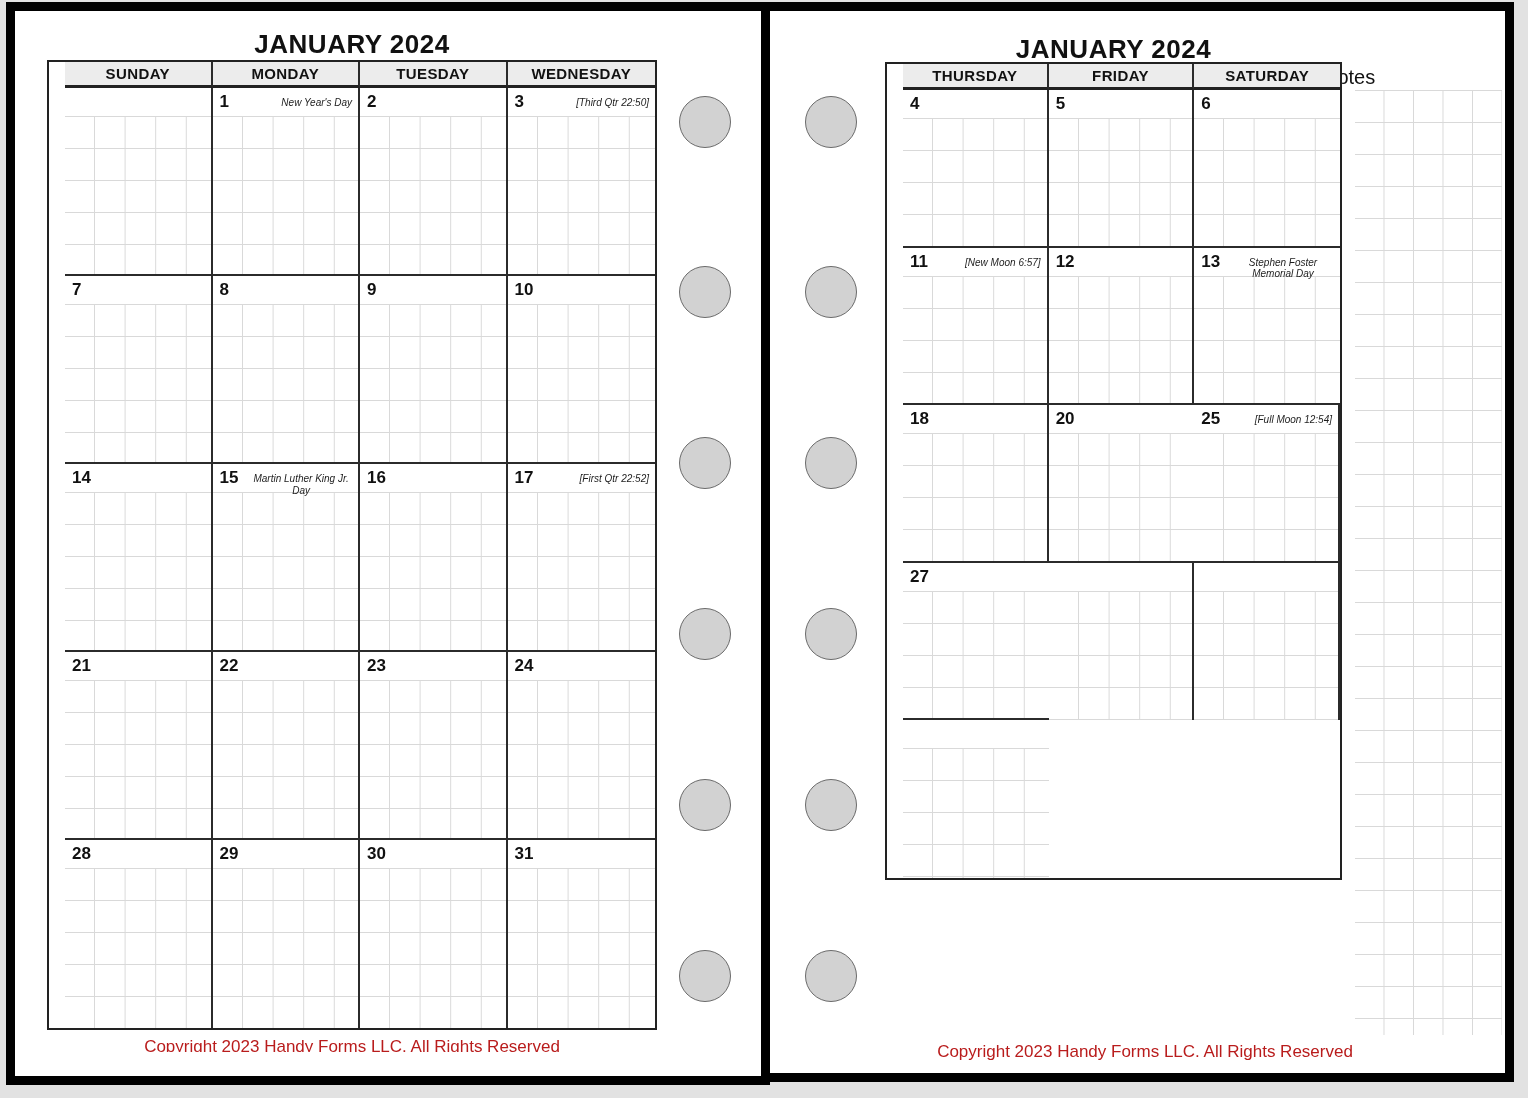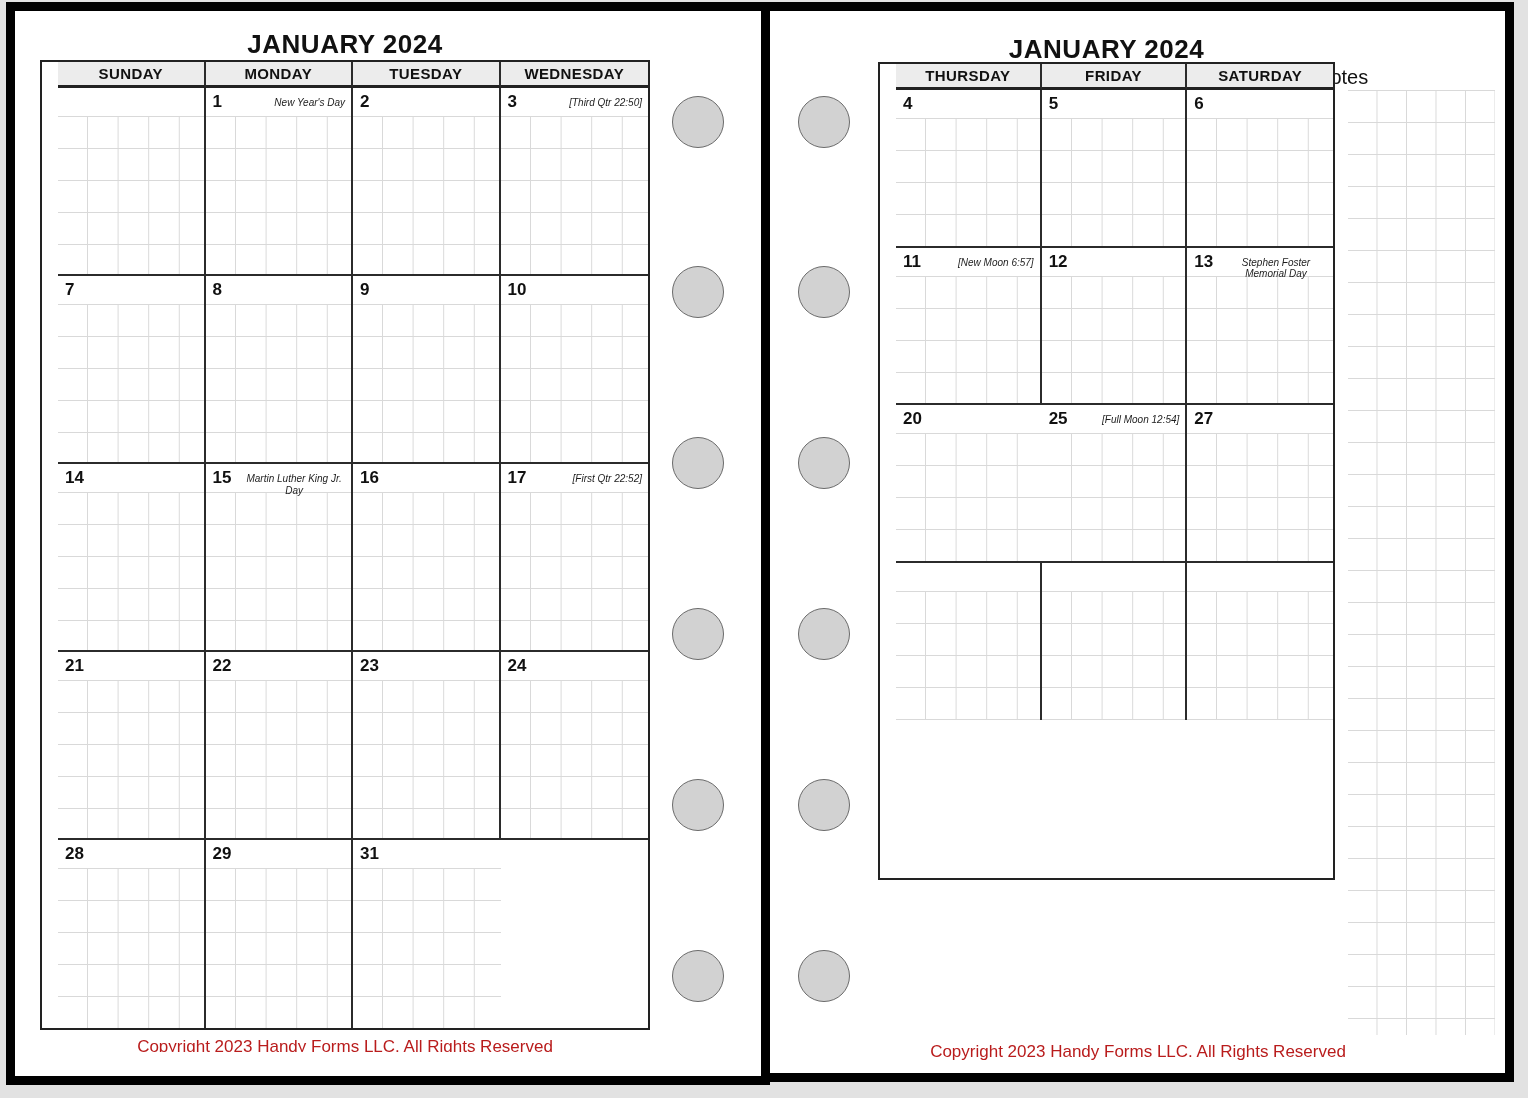--- a/index.html
+++ b/index.html
@@ -23,21 +23,21 @@
     overflow:hidden;
   }
   .stage{position:relative;width:1528px;height:1098px;}
   .page{
     position:absolute;
     background:var(--page-background);
     border:9px solid var(--page-border);
   }
   .page-left{left:6px;top:2px;width:764px;height:1083px;}
   .page-right{left:770px;top:2px;width:744px;height:1080px;border-left:none;}
-  .page-inner{position:relative;width:100%;height:100%;}
+  .page-inner{position:relative;width:100%;height:100%;margin-left:7px;}
 
   .title{
     position:absolute;
     text-align:center;
     font-size:26px;
     font-weight:bold;
     letter-spacing:.5px;
     white-space:nowrap;
   }
   .title-l{left:25px;width:610px;top:18px;}
@@ -204,20 +204,24 @@
             <div class="cellgrid"></div>
             <span class="daynum">24</span>
           </div>
           <div class="dcell last-row">
             <div class="cellgrid"></div>
             <span class="daynum">28</span>
           </div>
           <div class="dcell last-row">
             <div class="cellgrid"></div>
             <span class="daynum">29</span>
+          </div>
+          <div class="dcell last-row">
+            <div class="cellgrid"></div>
+            <span class="daynum">30</span>
           </div>
           <div class="dcell last-col last-row">
             <div class="cellgrid"></div>
             <span class="daynum">31</span>
           </div>
         </div>
       <div class="copyright copyright-l">Copyright 2023 Handy Forms LLC. All Rights Reserved</div>
       <div id="left-holes">
           <div class="hole" style="left: 657px; top: 85px;"></div>
           <div class="hole" style="left: 657px; top: 255px;"></div>
@@ -255,20 +259,24 @@
             <span class="note note-right">[New Moon 6:57]</span>
           </div>
           <div class="dcell">
             <div class="cellgrid"></div>
             <span class="daynum">12</span>
           </div>
           <div class="dcell last-col">
             <div class="cellgrid"></div>
             <span class="daynum">13</span>
             <span class="note note-center">Stephen Foster Memorial Day</span>
+          </div>
+          <div class="dcell">
+            <div class="cellgrid"></div>
+            <span class="daynum">18</span>
           </div>
           <div class="dcell last-col">
             <div class="cellgrid"></div>
             <span class="daynum">20</span>
           </div>
           <div class="dcell">
             <div class="cellgrid"></div>
             <span class="daynum">25</span>
             <span class="note note-right">[Full Moon 12:54]</span>
           </div>

